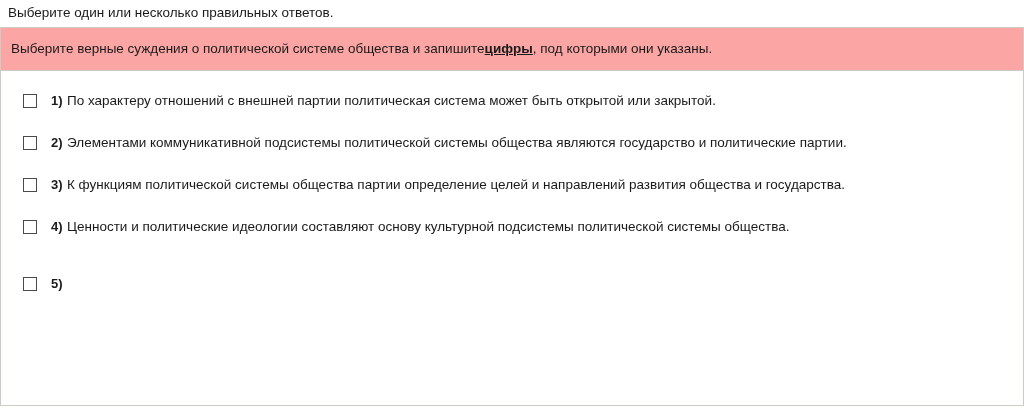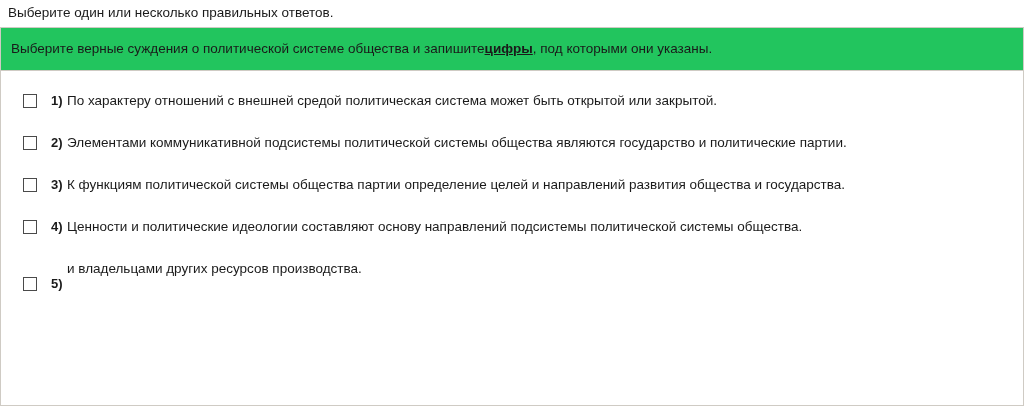--- a/index.html
+++ b/index.html
@@ -26,21 +26,21 @@
     font-size: 13.5px;
     line-height: 16px;
     color: #1a1a1a;
     padding: 5px 0 6px 8px;
   }
 
   .task-box {
     border: 1px solid #cfcbc4;
     border-left: 1px solid #cfcbc4;
     border-right: 1px solid #cfcbc4;
-    background: #22c55e;
+    background: #fca5a5;
     box-sizing: border-box;
     width: 1024px;
     padding: 12px 10px 13px 10px;
   }
 
   .task-text {
     font-size: 13.5px;
     line-height: 17px;
     color: #1a1a1a;
   }
@@ -116,43 +116,42 @@
 
   <div class="task-box">
     <div class="task-text"><span>Выберите верные суждения о политической системе общества и запишите</span><b>цифры</b><span>, под которыми они указаны.</span></div>
   </div>
 
   <div class="answers">
 
     <div class="option">
       <div class="checkbox"></div>
       <div class="num">1)</div>
-      <div class="text">По характеру отношений с внешней средой политическая система может быть открытой или закрытой.</div>
+      <div class="text">По характеру отношений с внешней партии политическая система может быть открытой или закрытой.</div>
     </div>
 
     <div class="option">
       <div class="checkbox"></div>
       <div class="num">2)</div>
       <div class="text">Элементами коммуникативной подсистемы политической системы общества являются государство и политические партии.</div>
     </div>
 
     <div class="option">
       <div class="checkbox"></div>
       <div class="num">3)</div>
       <div class="text">К функциям политической системы общества партии определение целей и направлений развития общества и государства.</div>
     </div>
 
     <div class="option">
       <div class="checkbox"></div>
       <div class="num">4)</div>
-      <div class="text">Ценности и политические идеологии составляют основу направлений подсистемы политической системы общества.</div>
+      <div class="text">Ценности и политические идеологии составляют основу культурной подсистемы политической системы общества.</div>
     </div>
 
     <div class="option tall">
       <div class="checkbox"></div>
       <div class="num">5)</div>
       <div class="text">
-        <span class="line2">и владельцами других ресурсов производства.</span>
       </div>
     </div>
 
   </div>
 </div>
 
 </body></html>

